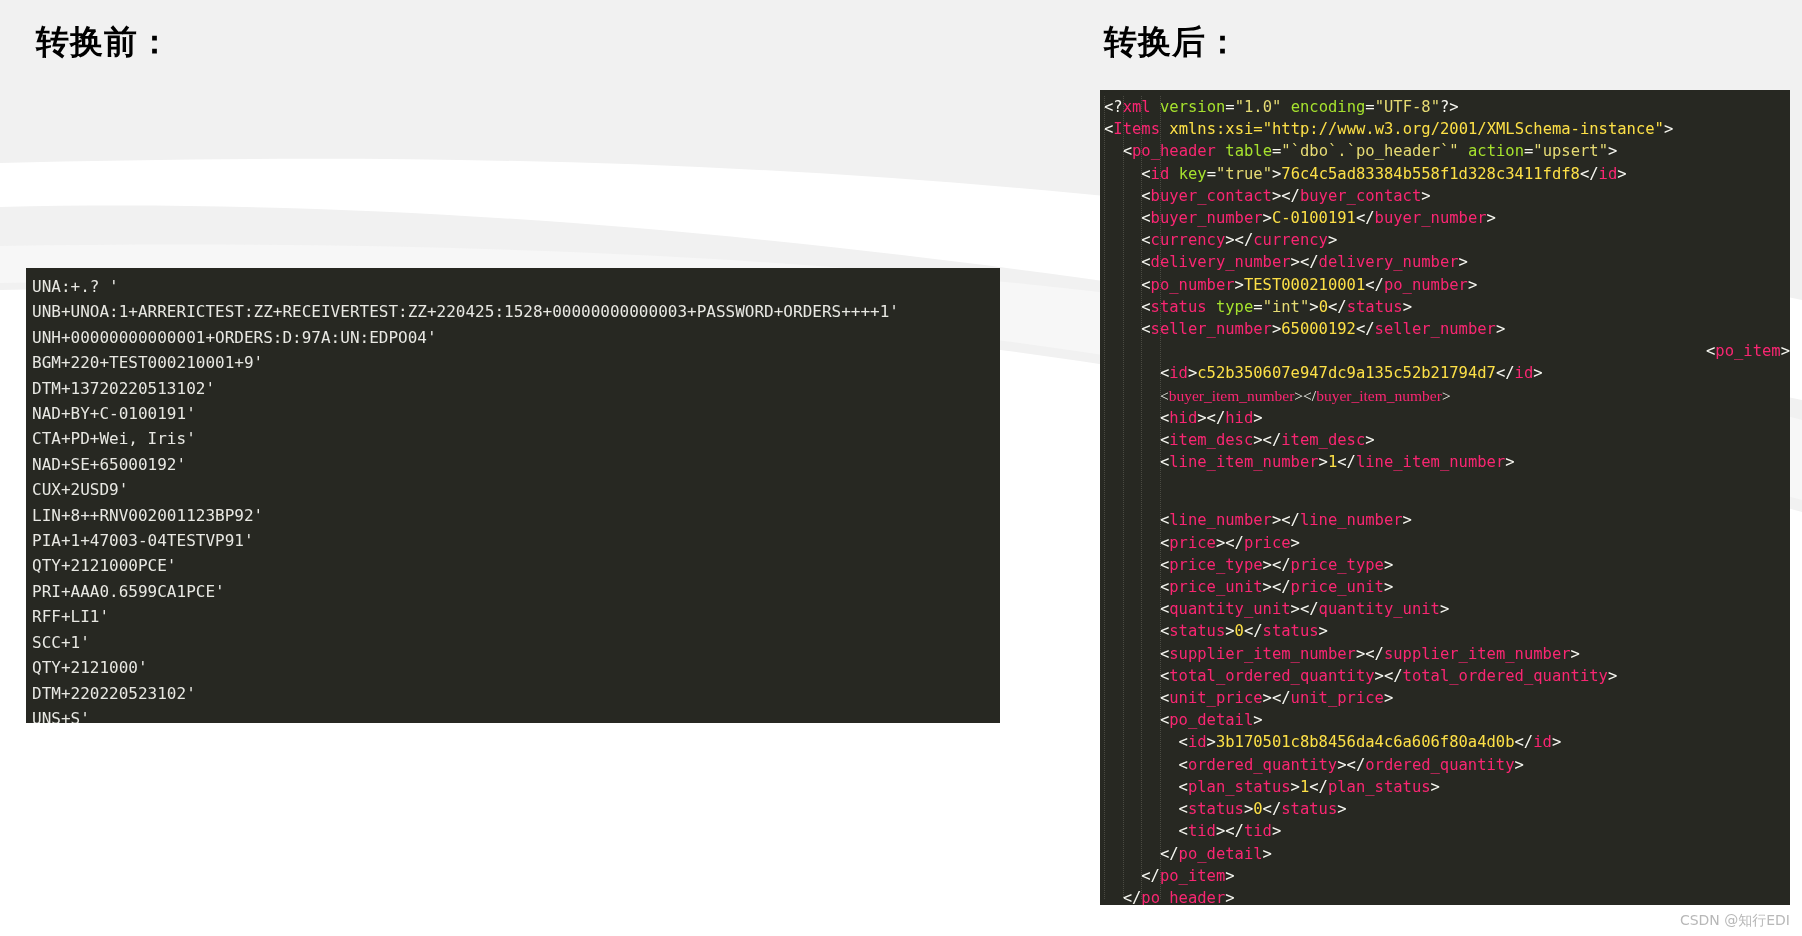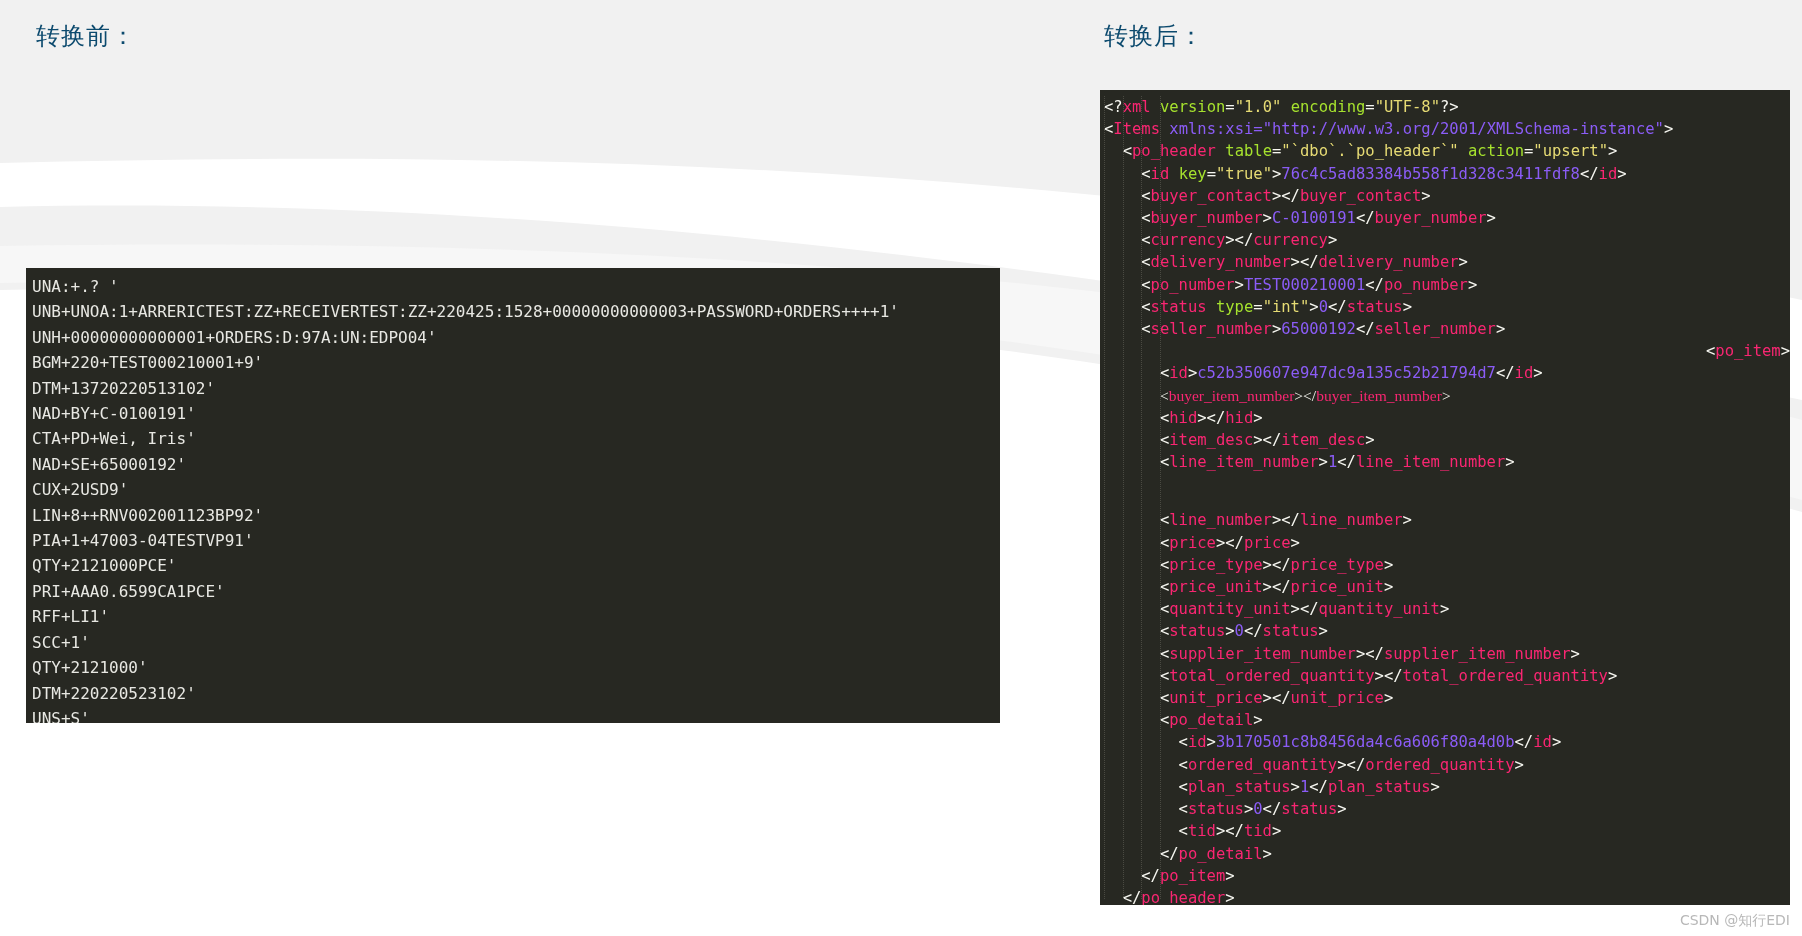--- a/index.html
+++ b/index.html
@@ -20,23 +20,23 @@
     position: absolute;
     inset: 0;
     width: 1802px;
     height: 936px;
     pointer-events: none;
   }
 
   
   .heading {
     position: absolute;
-    font-size: 24px;
-    font-weight: normal;
-    color: #0c4a6e;
+    font-size: 33px;
+    font-weight: bold;
+    color: #000000;
     letter-spacing: 1px;
     white-space: nowrap;
     font-family: "DejaVu Sans", "Liberation Sans", sans-serif;
   }
   #heading-before { left: 36px; top: 20px; }
   #heading-after  { left: 1104px; top: 20px; }
 
   
   .code-panel {
     position: absolute;
@@ -73,21 +73,21 @@
     color: #e8e8e3;
     font-size: 16px;
     line-height: 25.4px;
   }
 
   
   .t-punct   { color: #f8f8f2; }   
   .t-tag     { color: #f92672; }   
   .t-attr    { color: #a6e22e; }   
   .t-val     { color: #e6db74; }   
-  .t-text    { color: #8b5cf6; }   
+  .t-text    { color: #fde047; }   
   .t-decl    { color: #f92672; }   
 
   
   .guide {
     position: absolute;
     top: 6px;
     bottom: 6px;
     width: 1px;
     border-left: 1px dotted #4a4a42;
     pointer-events: none;

